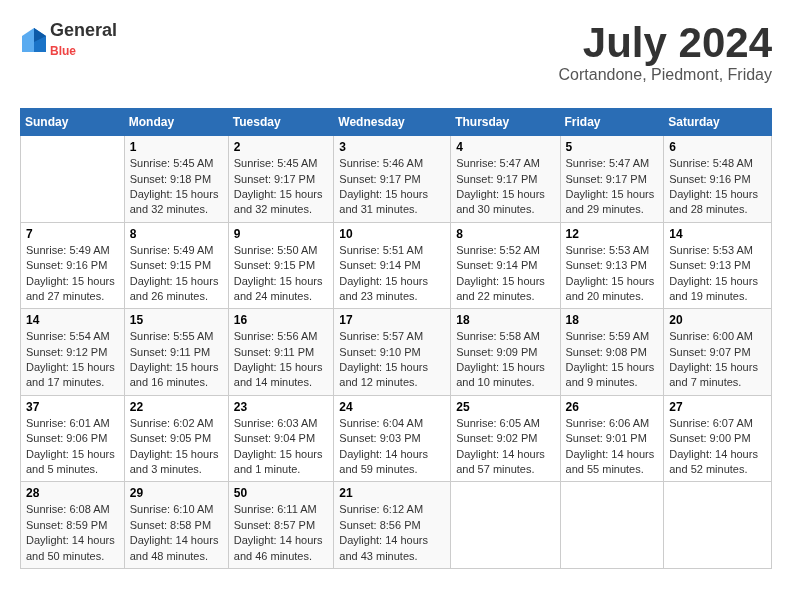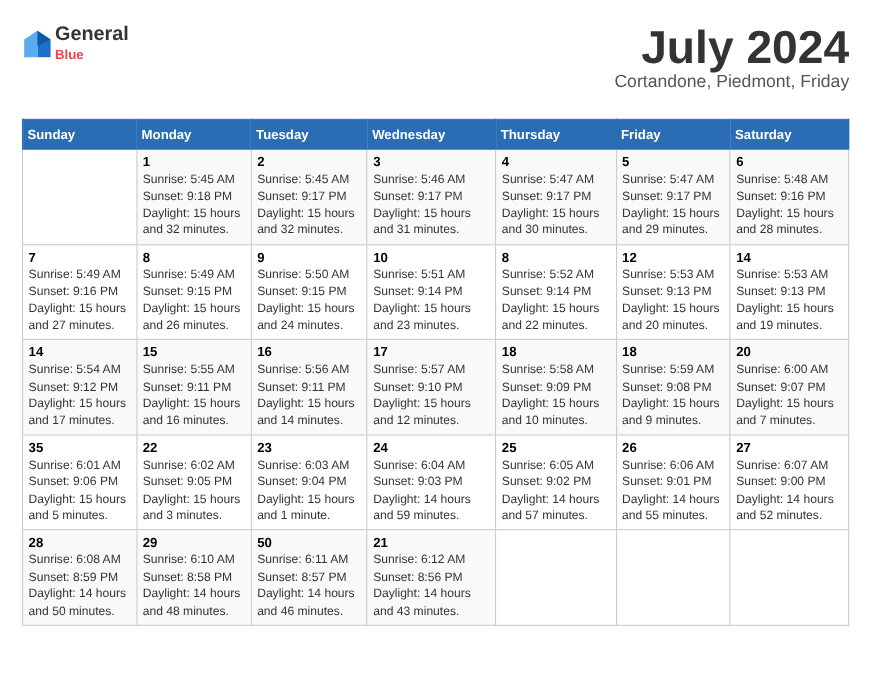--- a/index.html
+++ b/index.html
@@ -243,21 +243,21 @@
         </td>
         <td>
           <span class="day-num">20</span>
         <div class="day-info">
           Sunrise: 6:00 AM<br>Sunset: 9:07 PM<br>Daylight: 15 hours and 7 minutes.
         </div>
         </td>
       </tr>
       <tr>
         <td>
-          <span class="day-num">35</span>
+          <span class="day-num">37</span>
         <div class="day-info">
           Sunrise: 6:01 AM<br>Sunset: 9:06 PM<br>Daylight: 15 hours and 5 minutes.
         </div>
         </td>
         <td>
           <span class="day-num">22</span>
         <div class="day-info">
           Sunrise: 6:02 AM<br>Sunset: 9:05 PM<br>Daylight: 15 hours and 3 minutes.
         </div>
         </td>

